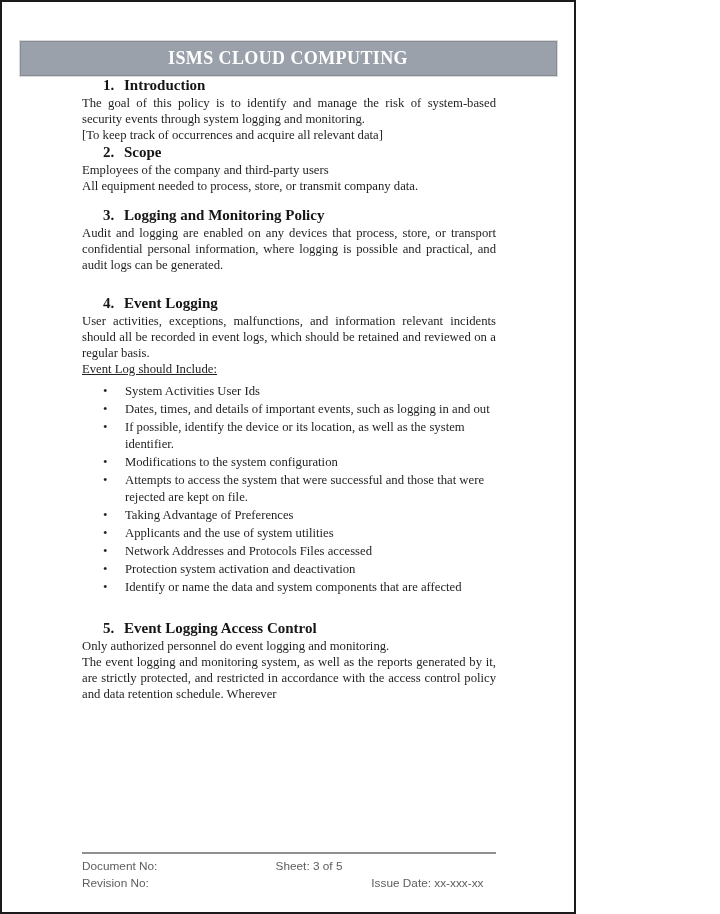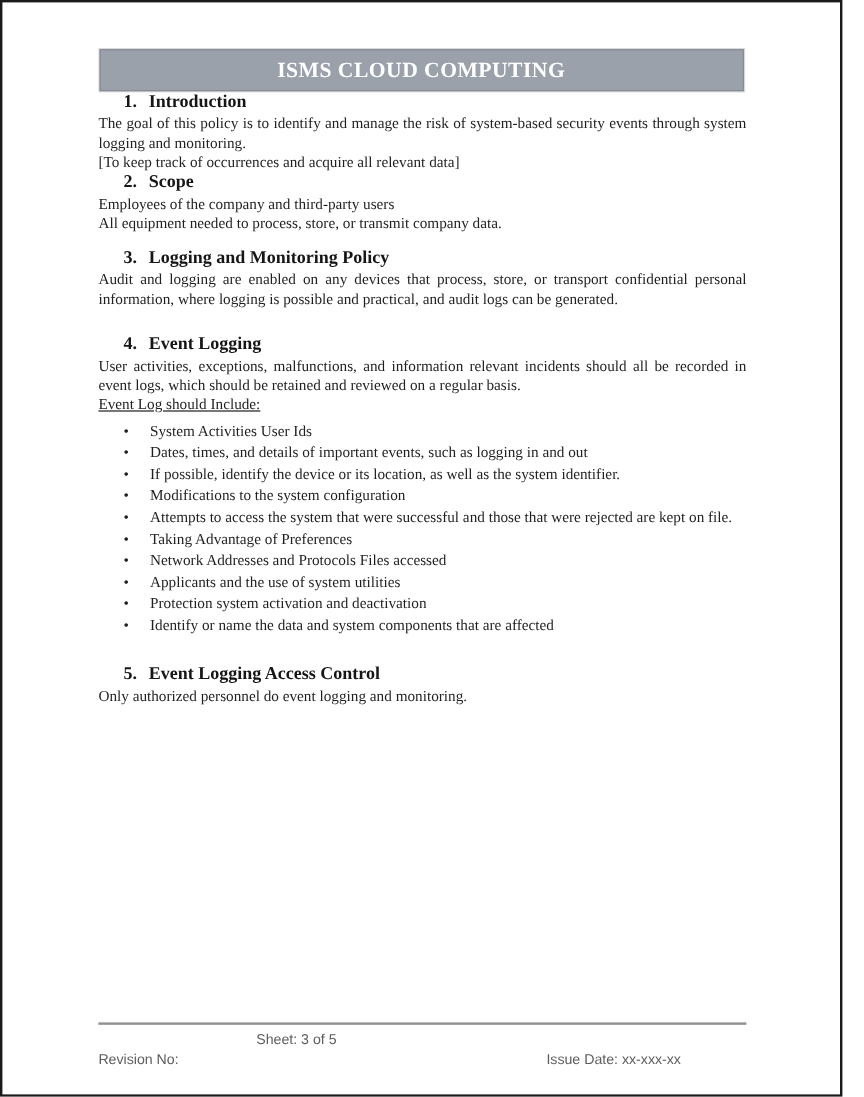--- a/index.html
+++ b/index.html
@@ -3,21 +3,21 @@
 <meta charset="utf-8">
 <style>
   html, body {
     margin: 0;
     padding: 0;
     background: #ffffff;
     font-family: "Liberation Serif", "DejaVu Serif", serif;
   }
   .page {
     position: relative;
-    width: 702px;
+    width: 576px;
     height: 914px;
     box-sizing: border-box;
     border: 2px solid #1a1a1a;
     background: #ffffff;
     overflow: hidden;
   }
   .titlebar {
     width: 535px;
     height: 33px;
     margin: 39px auto 0 auto;
@@ -147,36 +147,38 @@
     </h2>
     <p class="p-4a just">User activities, exceptions, malfunctions, and information relevant incidents should all be recorded in event logs, which should be retained and reviewed on a regular basis.</p>
     <p class="p-4b underline">Event Log should Include:</p>
     <ul class="bullets">
       <li>System Activities User Ids</li>
       <li>Dates, times, and details of important events, such as logging in and out</li>
       <li>If possible, identify the device or its location, as well as the system identifier.</li>
       <li>Modifications to the system configuration</li>
       <li>Attempts to access the system that were successful and those that were rejected are kept on file.</li>
       <li>Taking Advantage of Preferences</li>
+      <li>Applicants and the use of system utilities</li>
       <li>Network Addresses and Protocols Files accessed</li>
-      <li>Applicants and the use of system utilities</li>
       <li>Protection system activation and deactivation</li>
       <li>Identify or name the data and system components that are affected</li>
     </ul>
 
     <h2 class="sec-h h-5">
       <span class="sec-num">5.</span><span>Event Logging Access Control</span>
     </h2>
     <p class="p-5a">Only authorized personnel do event logging and monitoring.</p>
+    <p class="p-5b just">The event logging and monitoring system, as well as the reports generated by it, are strictly protected, and restricted in accordance with the access control policy and data retention schedule. Wherever</p>
 
   </div>
 
   <div class="footer">
     <hr class="footer-rule">
     <div class="footer-row">
+      <span class="f-left">Document No:</span>
       <span class="f-center">Sheet: 3 of 5</span>
       <span class="f-right"></span>
     </div>
     <div class="footer-row">
       <span class="f-left">Revision No:</span>
       <span class="f-center"></span>
       <span class="f-right">Issue Date: xx-xxx-xx</span>
     </div>
   </div>
 

